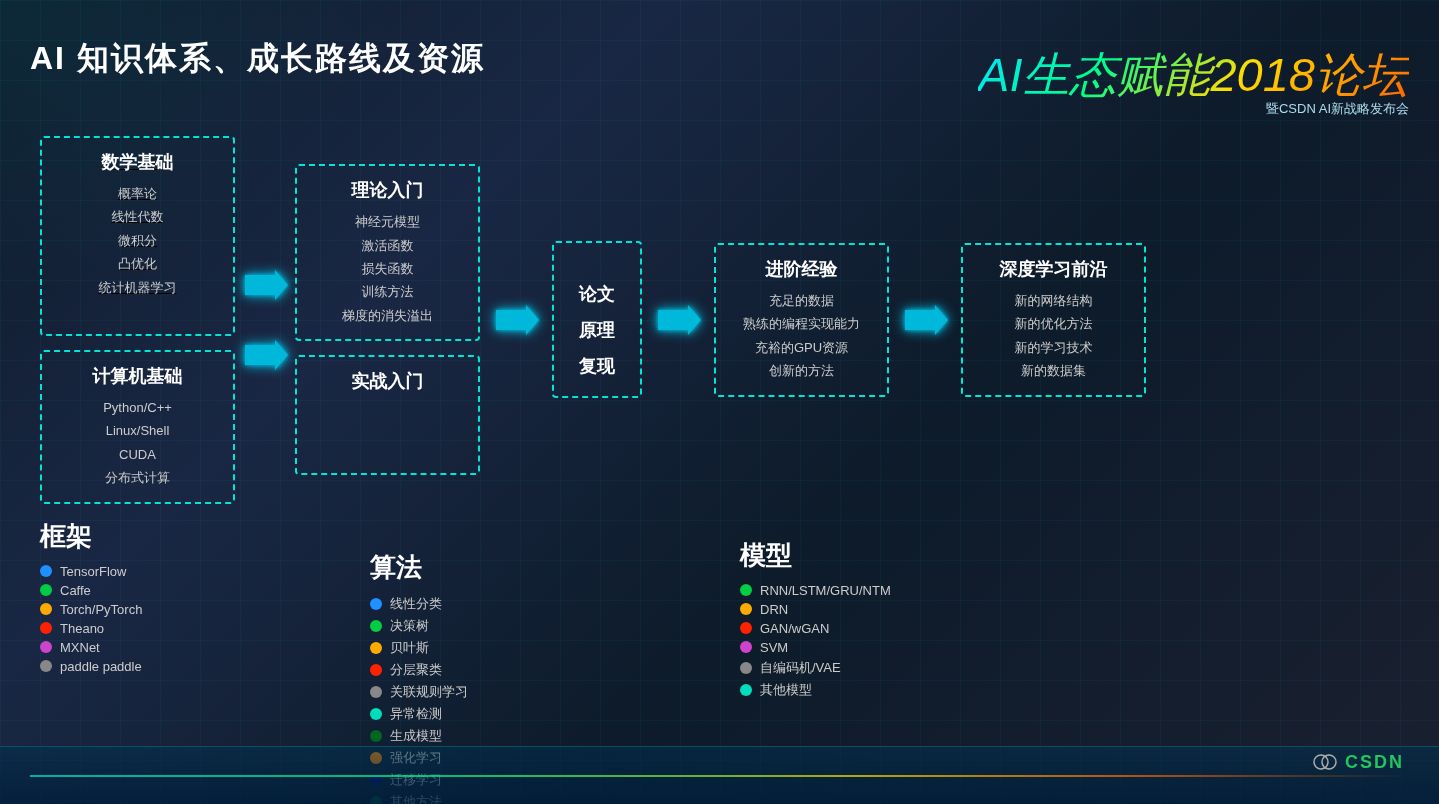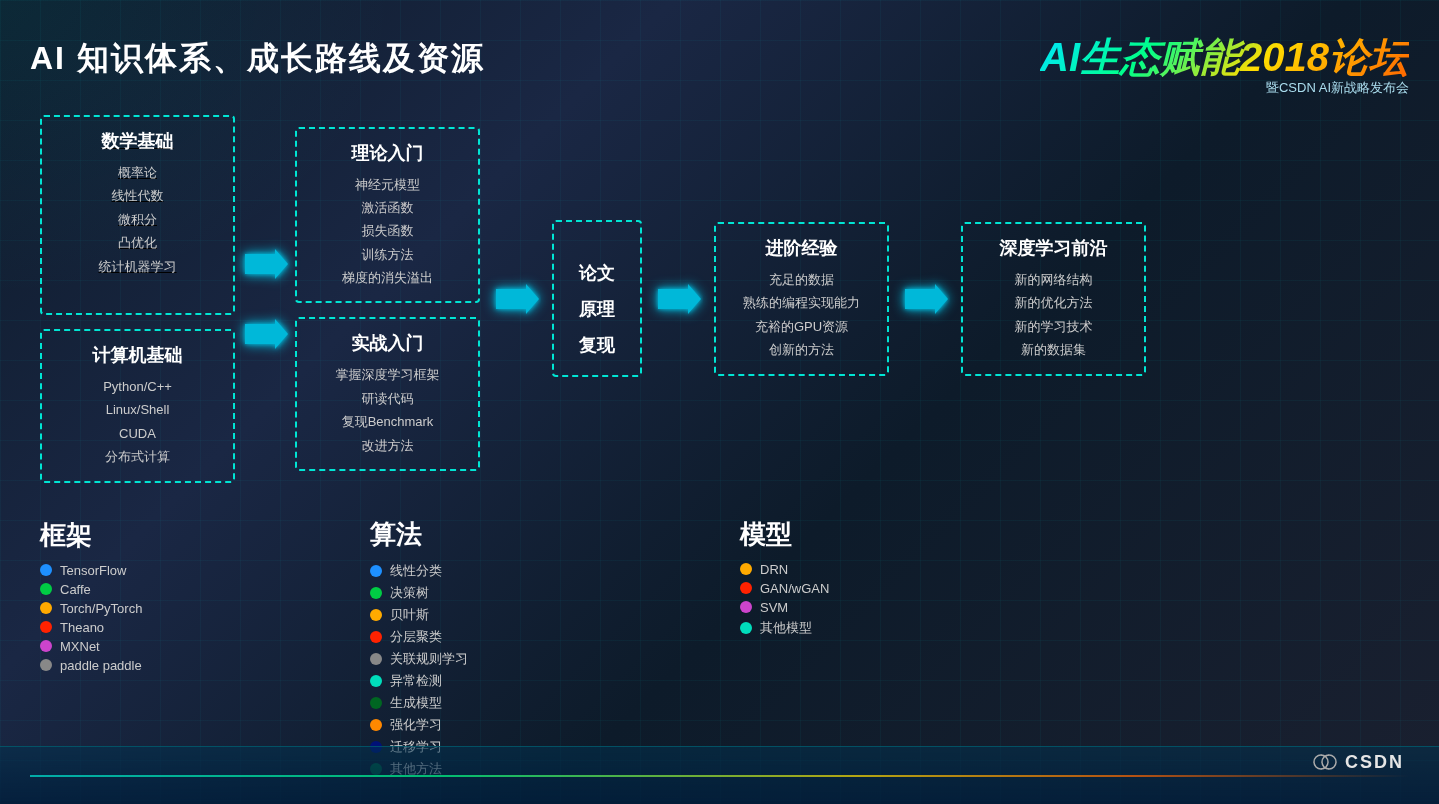--- a/index.html
+++ b/index.html
@@ -57,28 +57,29 @@
       font-size: 32px;
       font-weight: bold;
       letter-spacing: 2px;
     }
 
     .logo-area {
       text-align: right;
     }
 
     .logo-main {
-      font-size: 40px;
-      font-weight: 700;
+      font-size: 47px;
+      font-weight: 400;
       font-style: italic;
       background: linear-gradient(135deg, #00e5ff 0%, #00ff88 30%, #ffdd00 60%, #ff6600 100%);
       -webkit-background-clip: text;
       -webkit-text-fill-color: transparent;
       background-clip: text;
       line-height: 1;
+      margin-top: 14px;
     }
 
     .logo-sub {
       color: #aaddee;
       font-size: 13px;
       margin-top: 2px;
     }
 
     
     .dashed-box {
@@ -148,21 +149,20 @@
     .category-section {
       flex: 1;
       min-width: 0;
     }
 
     .category-label {
       color: #ffffff;
       font-size: 26px;
       font-weight: bold;
       margin-bottom: 10px;
-      margin-top: 20px;
     }
 
     .legend-list {
       display: flex;
       flex-direction: column;
       gap: 4px;
     }
 
     .legend-item {
       display: flex;
@@ -188,21 +188,21 @@
       align-items: center;
       gap: 6px;
     }
 
     .csdn-icon {
       width: 28px;
       height: 28px;
     }
 
     .csdn-text {
-      color: #e5e5e5;
+      color: #22c55e;
       font-size: 18px;
       font-weight: bold;
       letter-spacing: 2px;
     }
 
     .tech-border-bottom {
       position: absolute;
       bottom: 0;
       left: 0;
       right: 0;
@@ -321,26 +321,20 @@
             <div>神经元模型</div>
             <div>激活函数</div>
             <div>损失函数</div>
             <div>训练方法</div>
             <div>梯度的消失溢出</div>
           </div>
       </div>
 
       <div class="dashed-box" style="width:185px; min-height:120px;">
         <div class="box-title">实战入门</div>
-        <div class="box-item" id="practice-items">
-            <div>掌握深度学习框架</div>
-            <div>研读代码</div>
-            <div>复现Benchmark</div>
-            <div>改进方法</div>
-          </div>
       </div>
     </div>
 
     <div style="display:flex;align-items:center;margin:0 6px;">
       <svg class="arrow-svg" viewBox="0 0 50 40">
         <polygon points="5,10 35,10 35,5 48,20 35,35 35,30 5,30" fill="#00b8d9" filter="url(#glow1)"></polygon>
       </svg>
     </div>
 
     <div class="dashed-box box-paper">
@@ -418,21 +412,21 @@
     <div class="legend-item">
       <div class="dot" style="background:#888888;"></div>
       <span>paddle paddle</span>
     </div>
 
   </div>
     </div>
 
     <div class="category-section" style="max-width:290px; margin-left:60px;">
       <div style="color:#555;font-size:13px;margin-bottom:4px;">&nbsp;</div>
-      <div class="category-label" style="margin-top:4px;font-family:Liberation Serif, serif;">算法</div>
+      <div class="category-label" style="margin-top:16px;font-family:Liberation Serif, serif;">算法</div>
       <div class="legend-list" id="algorithms-list">
     <div class="legend-item">
       <div class="dot" style="background:#1e90ff;"></div>
       <span>线性分类</span>
     </div>
 
     <div class="legend-item">
       <div class="dot" style="background:#00cc44;"></div>
       <span>决策树</span>
     </div>
@@ -478,36 +472,44 @@
       <span>其他方法</span>
     </div>
   </div>
     </div>
 
     <div class="category-section" style="max-width:350px; margin-left:80px;">
       <div style="color:#555;font-size:13px;margin-bottom:4px;">&nbsp;</div>
       <div class="category-label" style="margin-top:0;">模型</div>
       <div class="legend-list" id="models-list">
 
+    <div class="legend-item">
+      <div class="dot" style="background:#00cc44;"></div>
+      <span>RNN/LSTM/GRU/NTM</span>
+    </div>
 
     <div class="legend-item">
       <div class="dot" style="background:#ffaa00;"></div>
       <span>DRN</span>
     </div>
 
     <div class="legend-item">
       <div class="dot" style="background:#ff2200;"></div>
       <span>GAN/wGAN</span>
     </div>
 
     <div class="legend-item">
       <div class="dot" style="background:#cc44cc;"></div>
       <span>SVM</span>
     </div>
 
+    <div class="legend-item">
+      <div class="dot" style="background:#888888;"></div>
+      <span>自编码机/VAE</span>
+    </div>
 
     <div class="legend-item">
       <div class="dot" style="background:#00ddbb;"></div>
       <span>其他模型</span>
     </div>
   </div>
     </div>
 
   </div>
 

